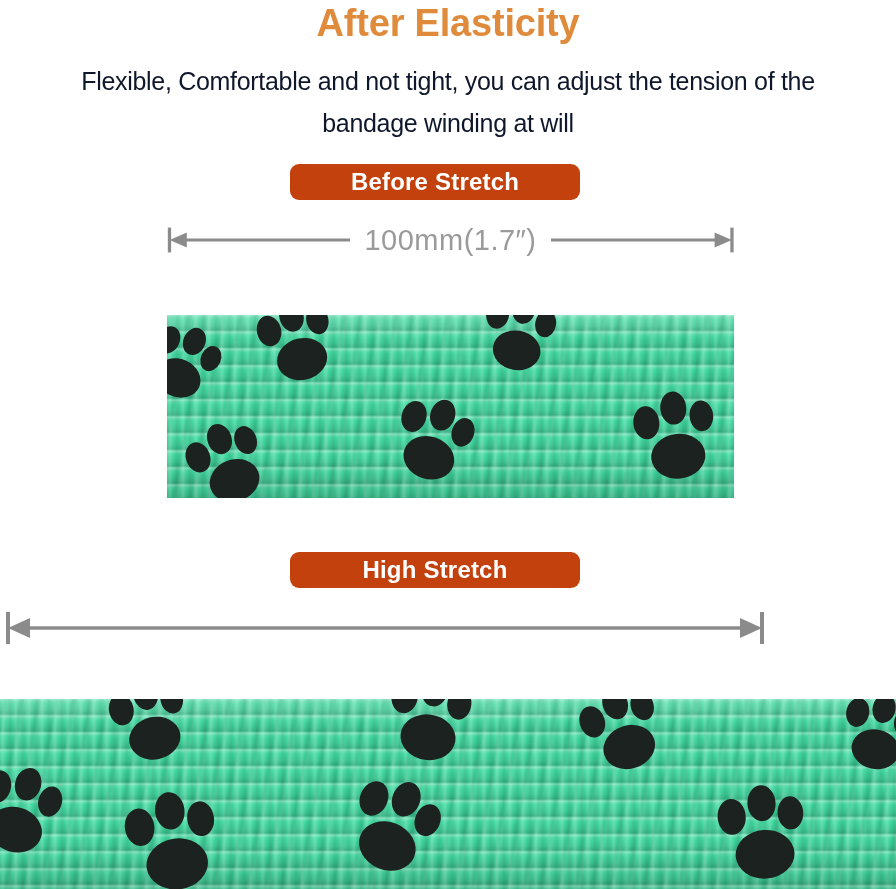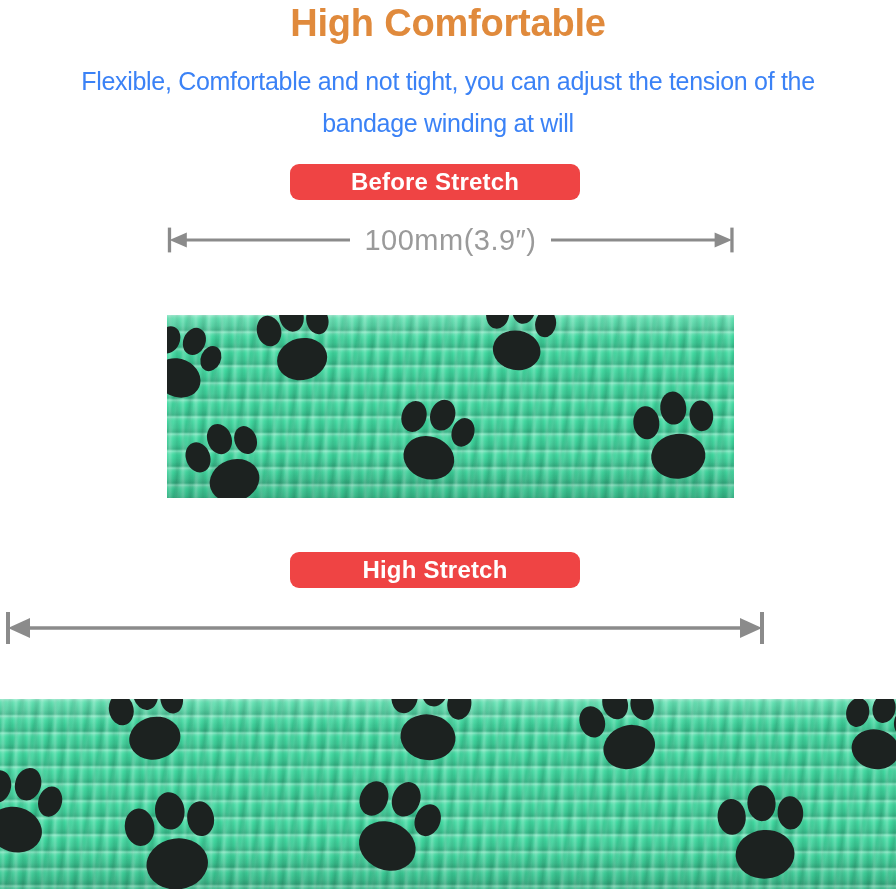--- a/index.html
+++ b/index.html
@@ -29,31 +29,31 @@
     line-height: 46px;
   }
   .subtitle {
     position: absolute;
     top: 60px;
     left: 68px;
     width: 760px;
     text-align: center;
     font-size: 25px;
     font-weight: 300;
-    color: #3b82f6;
+    color: #0f172a;
     line-height: 42px;
     letter-spacing: -0.3px;
   }
 
   
   .badge {
     position: absolute;
     height: 36px;
     border-radius: 9px;
-    background: #ef4444;
+    background: #c2410c;
     color: #ffffff;
     font-size: 24px;
     font-weight: bold;
     display: flex;
     align-items: center;
     justify-content: center;
     letter-spacing: 0.2px;
   }
   .badge-before { left: 290px; top: 164px; width: 290px; }
   .badge-after  { left: 290px; top: 552px; width: 290px; }
@@ -147,33 +147,33 @@
         rgba(0,0,0,0.00) 78%,
         rgba(0,0,0,0.10) 100%);
   }
 
   .paw { position: absolute; }
   .paw svg { display: block; }
 </style>
 </head>
 <body>
 
-<div class="title">High Comfortable</div>
+<div class="title">After Elasticity</div>
 
 <div class="subtitle">Flexible, Comfortable and not tight, you can adjust the tension of the bandage winding at will</div>
 
 <div class="badge badge-before">Before Stretch</div>
 
 <div class="dim dim-before">
   <svg width="222" height="44" viewBox="0 0 222 44">
     <line x1="3" y1="7" x2="3" y2="37" stroke="#8b8b8b" stroke-width="4"></line>
     <line x1="14" y1="22" x2="222" y2="22" stroke="#8b8b8b" stroke-width="3.5"></line>
     <polygon points="3,22 24,13 24,31" fill="#8b8b8b"></polygon>
   </svg>
-  <div class="dim-label">100mm(3.9″)</div>
+  <div class="dim-label">100mm(1.7″)</div>
   <svg width="222" height="44" viewBox="0 0 222 44">
     <line x1="219" y1="7" x2="219" y2="37" stroke="#8b8b8b" stroke-width="4"></line>
     <line x1="0" y1="22" x2="208" y2="22" stroke="#8b8b8b" stroke-width="3.5"></line>
     <polygon points="219,22 198,13 198,31" fill="#8b8b8b"></polygon>
   </svg>
 </div>
 
 <div class="bandage bandage-top">
   <div class="tex tex-rows"></div>
   <div class="tex tex-cols"></div>

